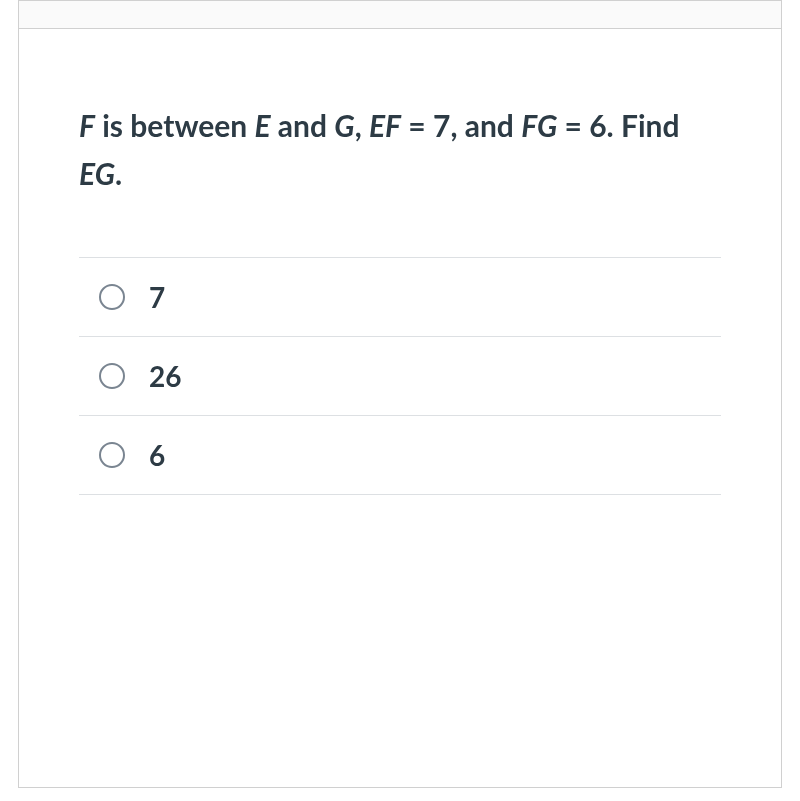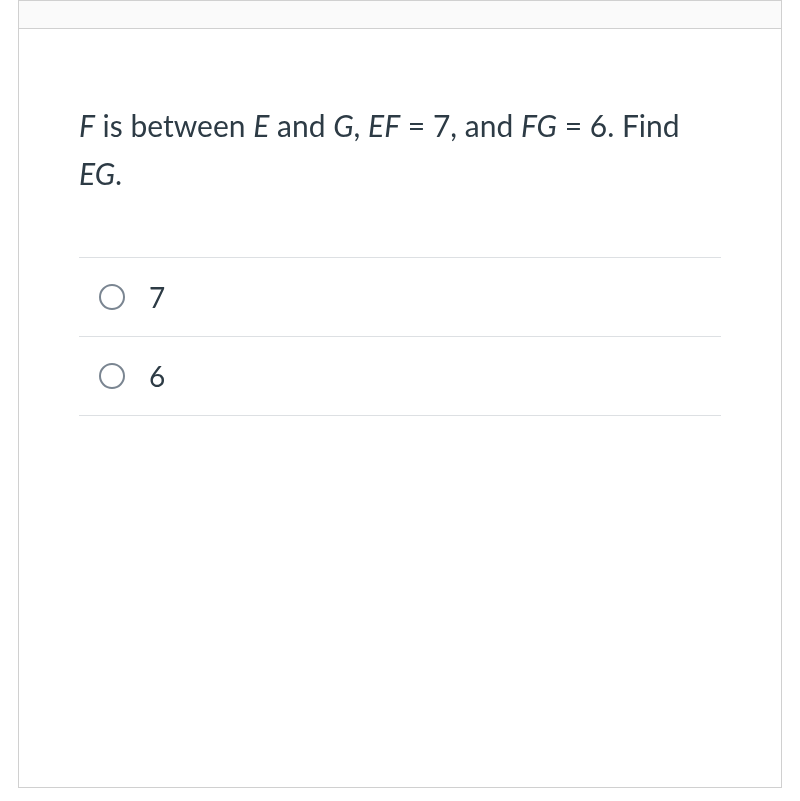--- a/index.html
+++ b/index.html
@@ -20,20 +20,21 @@
       background: #fff;
       height: 788px;
     }
     .top-bar {
       height: 28px;
       border-bottom: 1px solid #d0d0d0;
       background: #fafafa;
     }
     .question-container {
       padding: 72px 60px 40px 60px;
+      font-weight: bold;
     }
     .question-text {
       font-size: 30px;
       line-height: 1.6;
       color: #2d3b45;
       margin-bottom: 60px;
     }
     .italic {
       font-style: italic;
     }
@@ -71,17 +72,21 @@
   <div class="top-bar"></div>
   <div class="question-container">
     <div class="question-text" id="question-text"><span class="italic">F</span><span> is between </span><span class="italic">E</span><span> and </span><span class="italic">G</span><span>, </span><span class="italic">EF</span><span> = 7, and </span><span class="italic">FG</span><span> = 6. Find </span><span class="italic">EG</span><span>.</span></div>
     <div class="options" id="options-list">
         <div class="option-row">
           <div class="radio"></div>
           <span class="option-label">7</span>
         </div>
         <div class="option-row">
           <div class="radio"></div>
+          <span class="option-label">26</span>
+        </div>
+        <div class="option-row">
+          <div class="radio"></div>
           <span class="option-label">6</span>
         </div>
       </div>
   </div>
 </div>
 
 </body></html>

